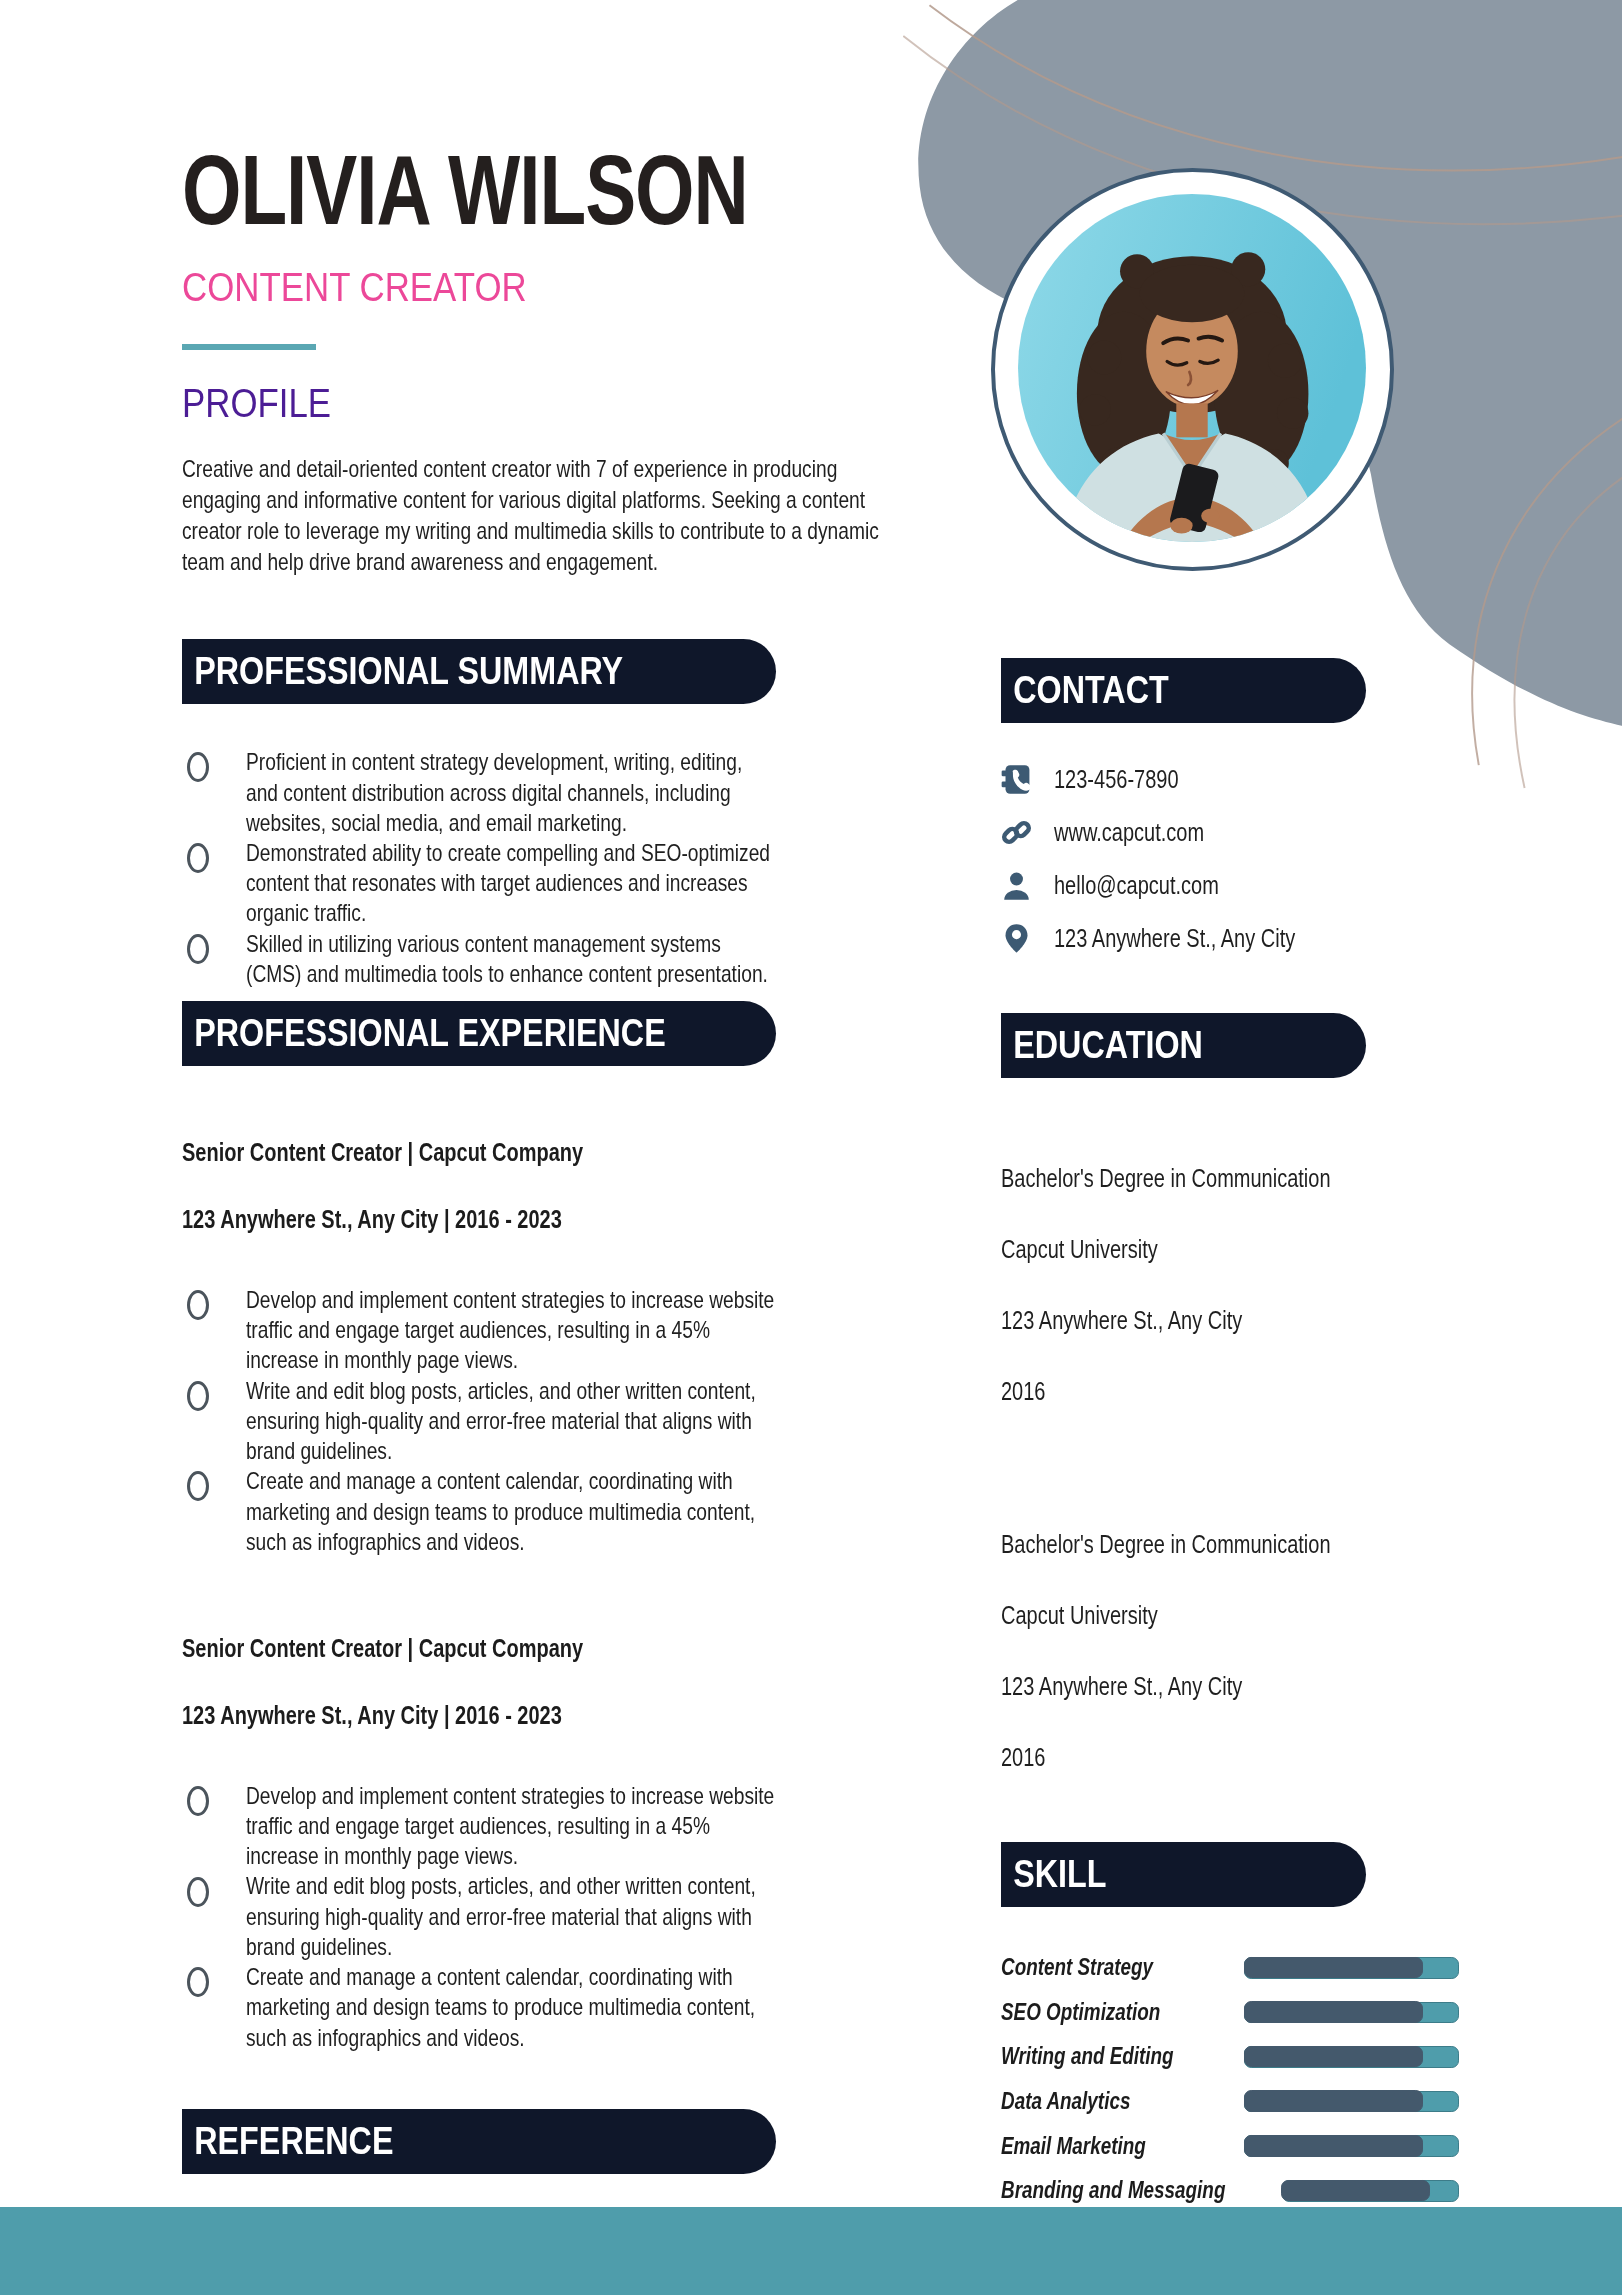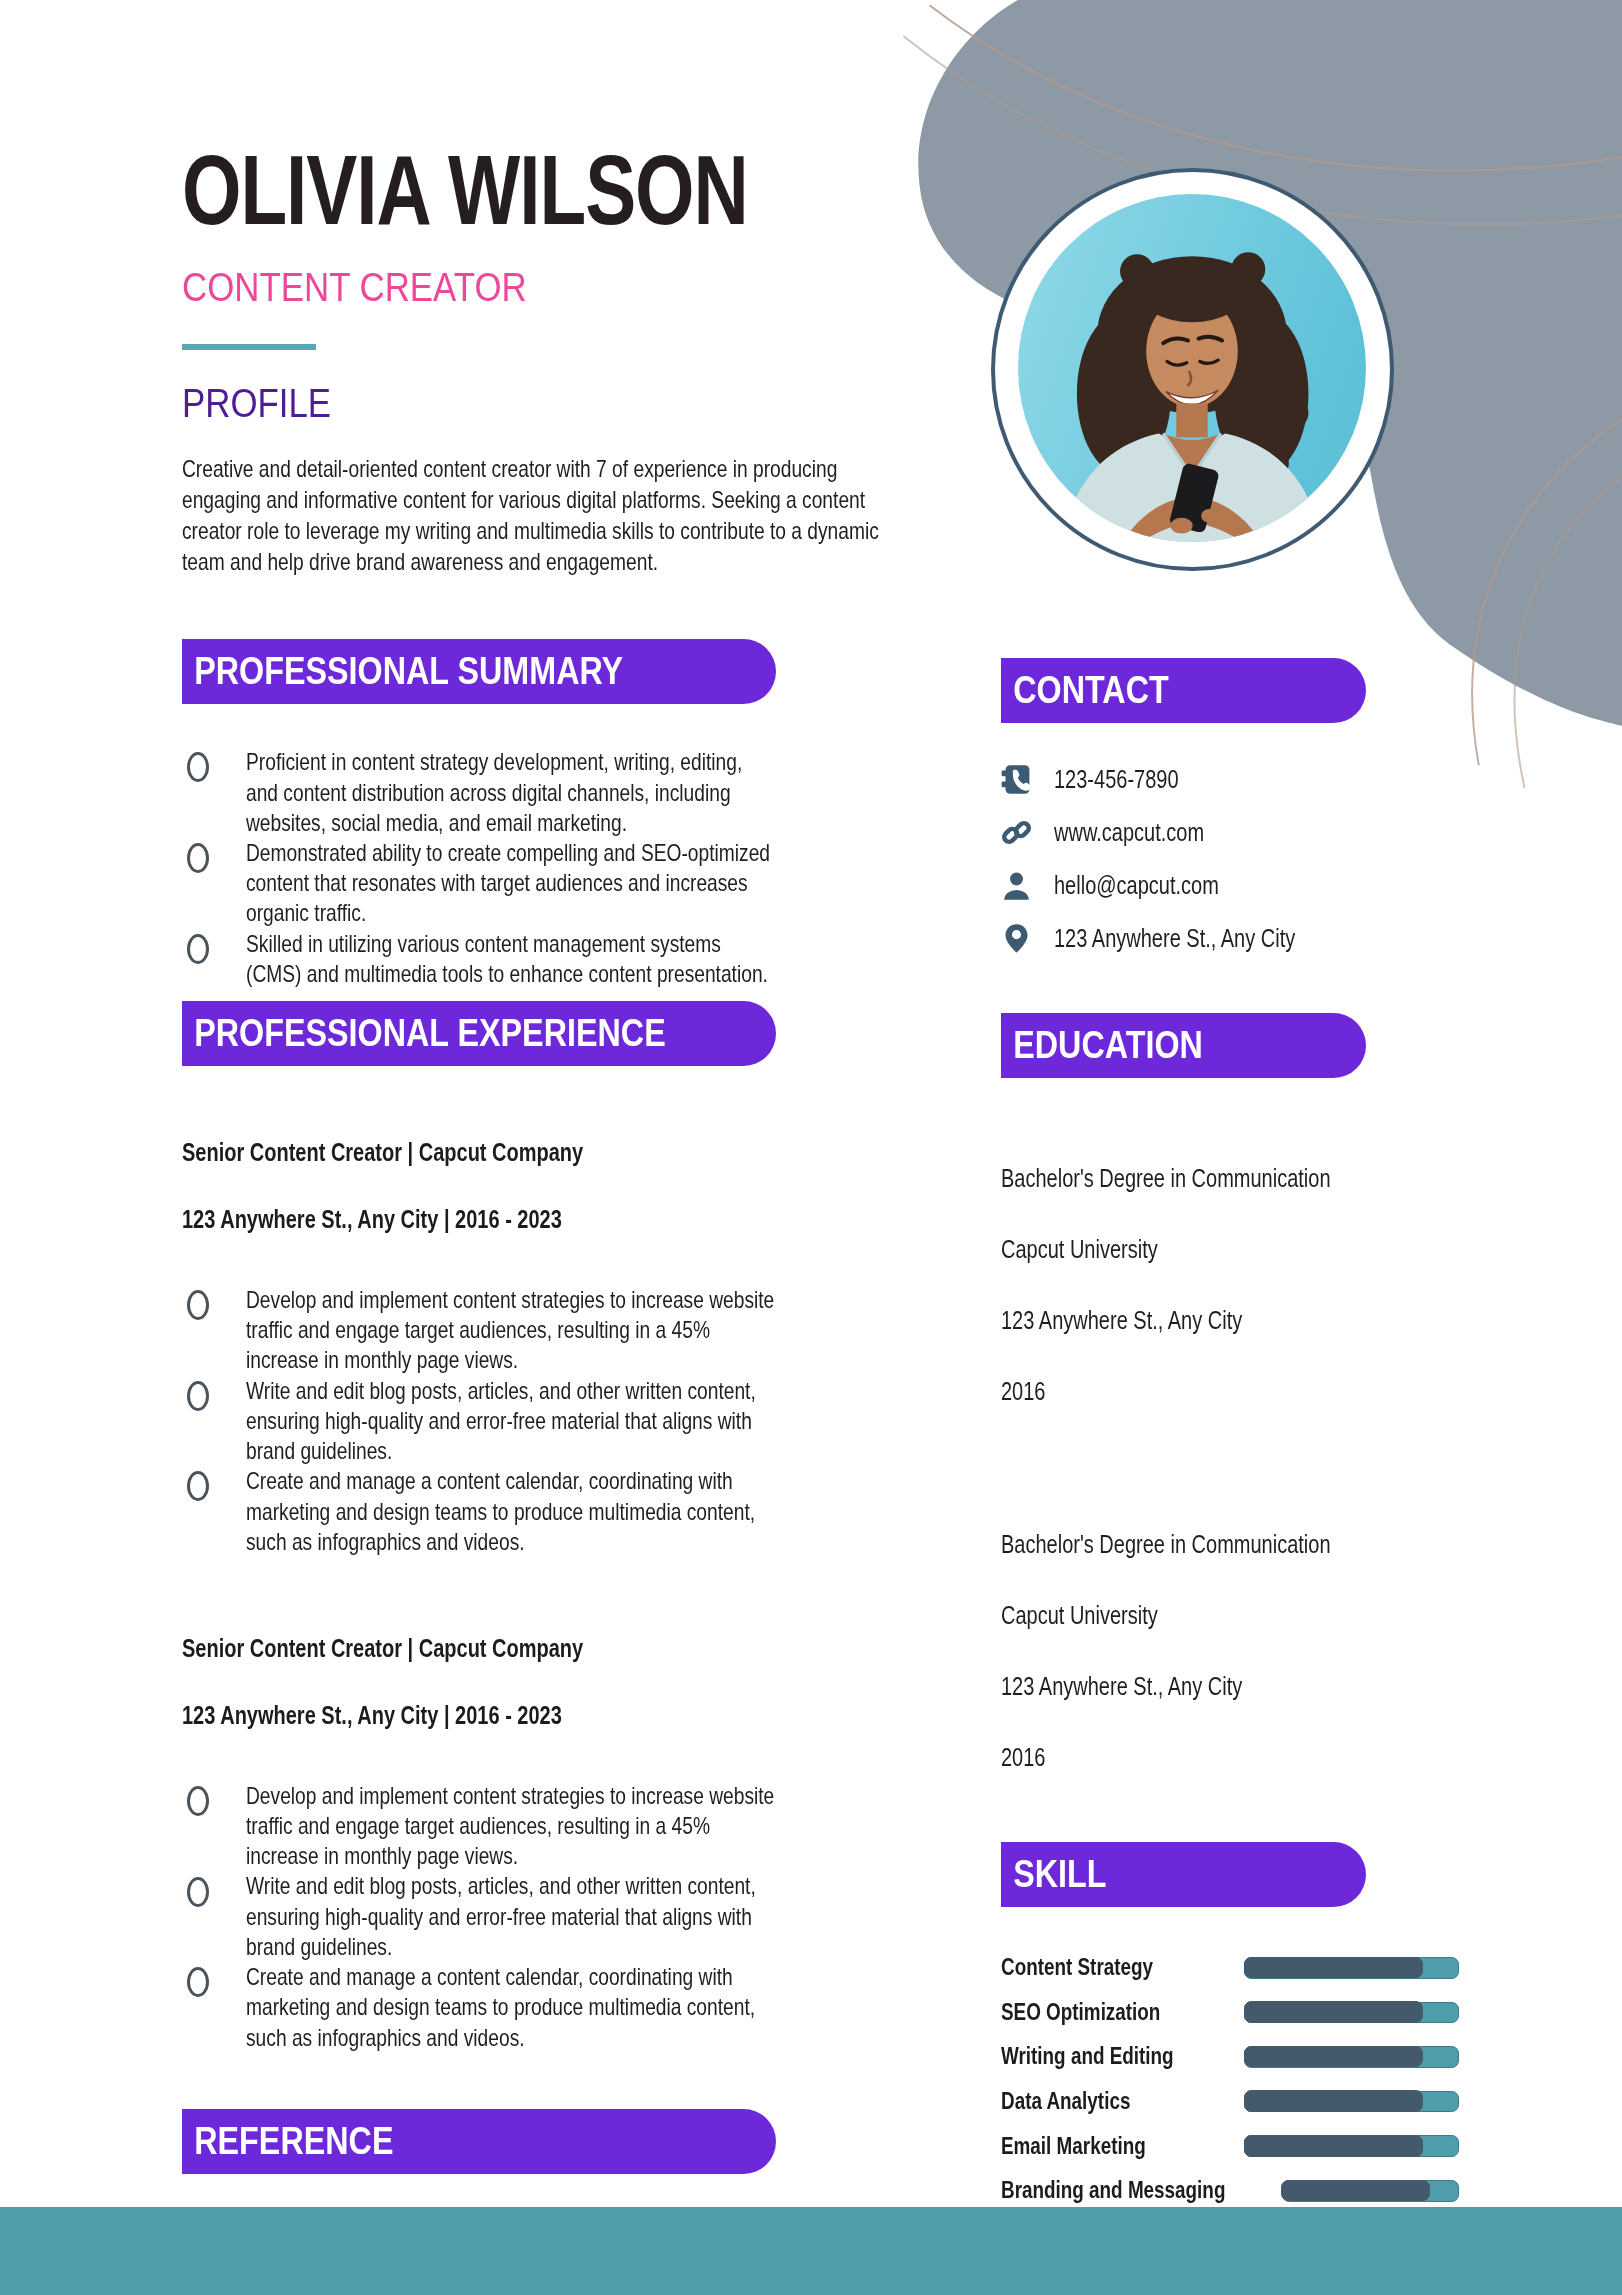--- a/index.html
+++ b/index.html
@@ -20,21 +20,21 @@
   .colL{position:absolute;left:182px;top:0;width:726px;}
   .colR{position:absolute;left:1001px;top:0;width:458px;}
   
   .name{margin:141px 0 0 0;font-size:98px;font-weight:bold;color:#241f1e;
     letter-spacing:-1.3px;line-height:1;transform:scaleX(0.78);transform-origin:0 0;white-space:nowrap;}
   .subtitle{margin-top:25px;font-size:41px;color:#ec4899;white-space:nowrap;}
   .rule{margin-top:33px;width:134px;height:5.9px;background:#5aa7b3;}
   .profile-h{margin-top:30px;font-size:41px;color:#4c1d95;}
   .profile-p{margin-top:27.5px;font-size:24px;line-height:1.28;color:#1f1f1f;width:903px;}
   
-  .banner{background:#6d28d9;height:65px;border-radius:0 33px 33px 0;}
+  .banner{background:#0f172a;height:65px;border-radius:0 33px 33px 0;}
   .banner span{font-size:38px;font-weight:bold;color:#ffffff;line-height:65px;padding-left:14.4px;white-space:nowrap;}
   .bannerL{width:594px;}
   .bannerR{width:365px;}
   
   .blist{margin-top:43px;}
   .brow{display:flex;gap:37px;align-items:flex-start;padding-left:5.2px;}
   .dot{flex:0 0 auto;width:22px;height:30px;border:3.9px solid #4b545c;border-radius:50%;
     box-sizing:border-box;margin-top:5.2px;background:transparent;}
   .btext{font-size:24px;line-height:1.26;color:#1f1f1f;width:811px;}
   
@@ -45,21 +45,21 @@
   .refcol{width:420px;}
   .refname{font-size:25px;font-weight:bold;color:#1c1c1c;}
   .refco{margin-top:18.3px;font-size:24px;font-style:italic;color:#1f1f1f;}
   
   .crow{display:flex;align-items:center;gap:22px;height:31px;margin-bottom:22px;}
   .cicon{flex:0 0 auto;width:31px;height:31px;}
   .ctext{font-size:25px;color:#1f1f1f;}
   
   .edu{font-size:25px;line-height:1.42;color:#1f1f1f;}
   
-  .srow{display:flex;align-items:center;height:19.6px;margin-bottom:25px;}
+  .srow{display:flex;align-items:center;height:19.6px;margin-bottom:25px;font-style:italic;}
   .slabel{font-size:23.6px;font-weight:bold;color:#1c1c1c;white-space:nowrap;}
   .track{margin-left:auto;width:213px;height:19.6px;background:#4f9dab;border:1.3px solid #3c7c89;
     border-radius:7.2px;position:relative;box-sizing:content-box;}
   .fill{position:absolute;left:-1.3px;top:-1.3px;height:19.6px;background:#44596c;border-radius:7.2px;border:1.3px solid #44596c;}
   
   #footer{position:absolute;left:0;bottom:0;width:1623px;height:88px;background:#4f9dab;}
 </style>
 </head>
 <body>
 

